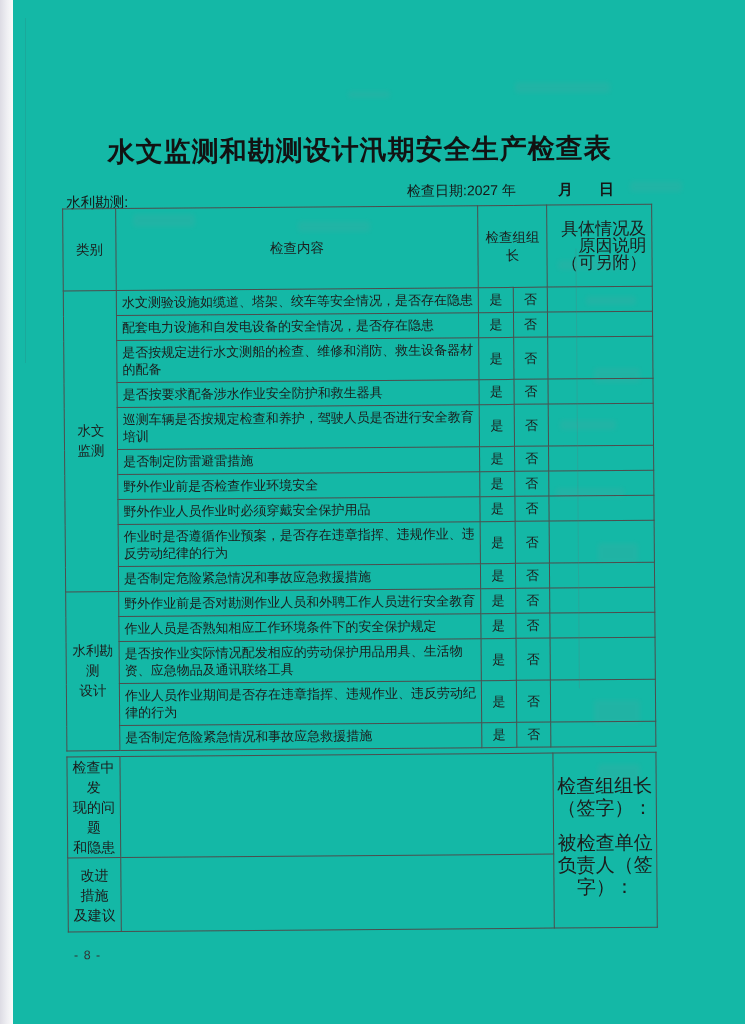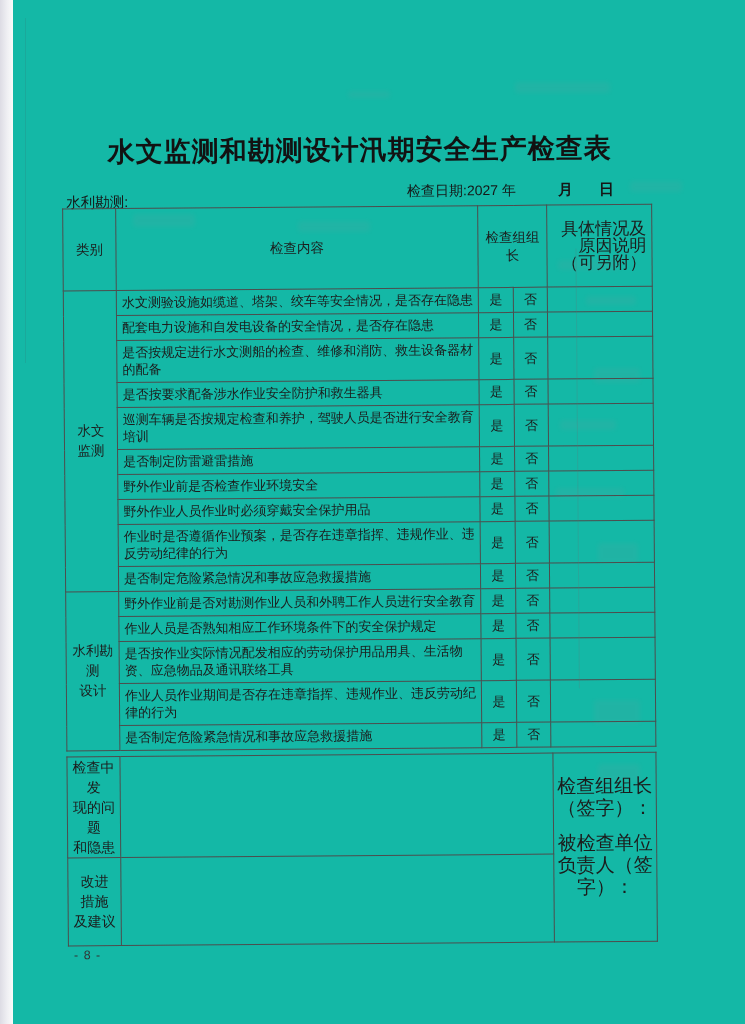--- a/index.html
+++ b/index.html
@@ -238,21 +238,21 @@
 和隐患</td>
             <td class="blank-cell"></td>
             <td class="sign-cell" rowspan="2">
               <div class="sign-block">检查组组长
 （签字）：</div>
               <div class="sign-block second">被检查单位
 负责人（签字）：</div>
             </td>
           </tr>
           <tr>
-            <td class="label-cell" style="height:88px;font-family:Liberation Serif, serif;">改进
+            <td class="label-cell" style="height:74px;">改进
 措施
 及建议</td>
             <td class="blank-cell"></td>
           </tr>
         </tbody>
       </table>
 
       <div class="ghost-vline" style="left:513px; top:44px; height:440px;"></div>
     </div>
 

